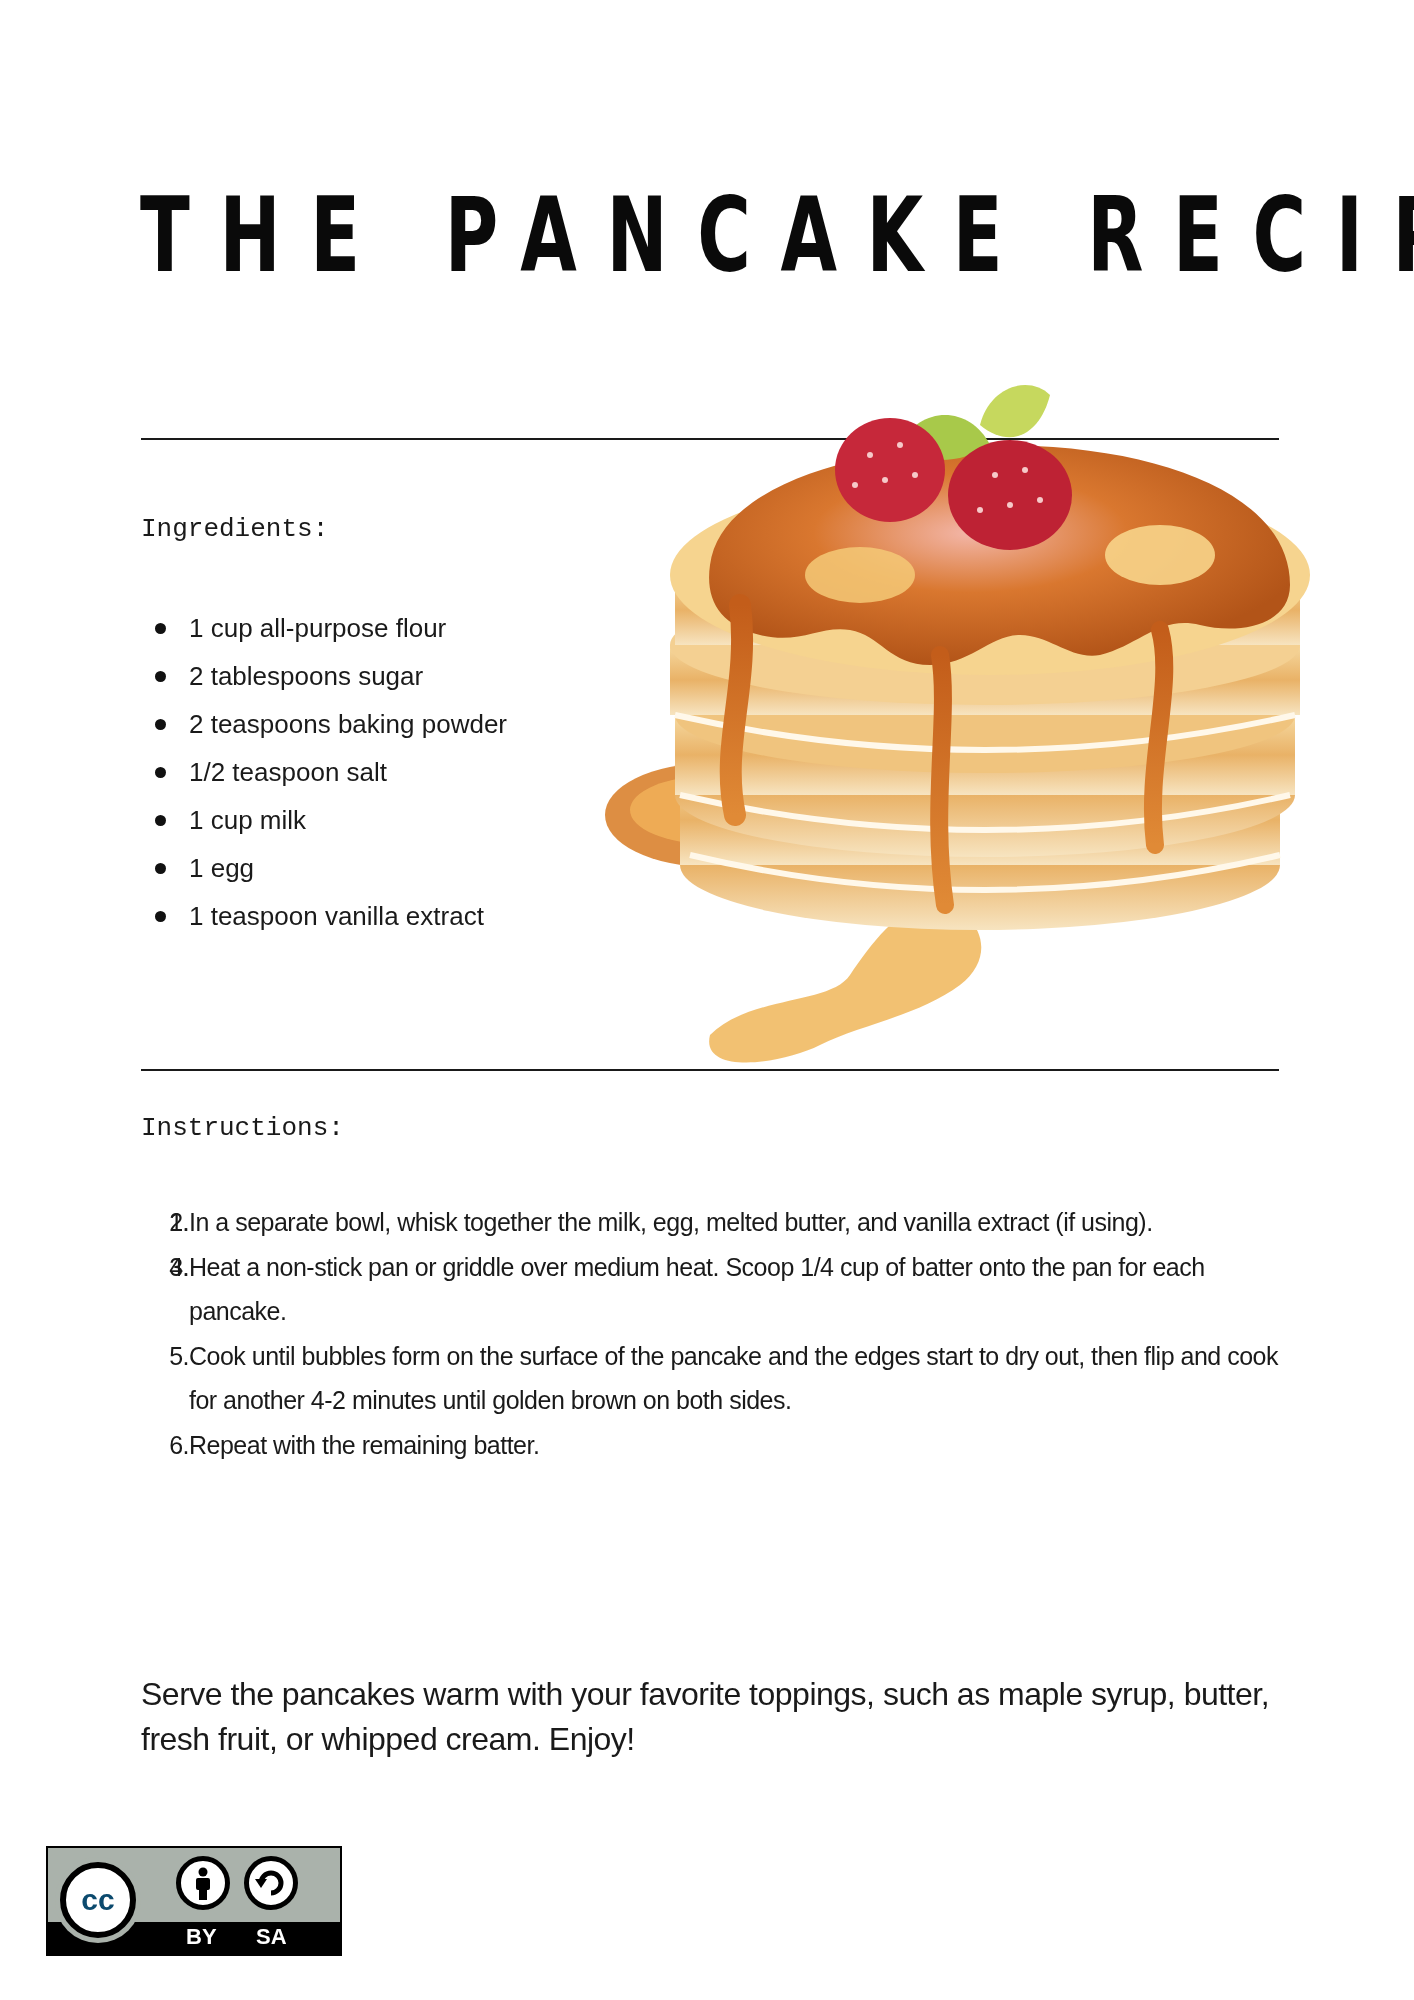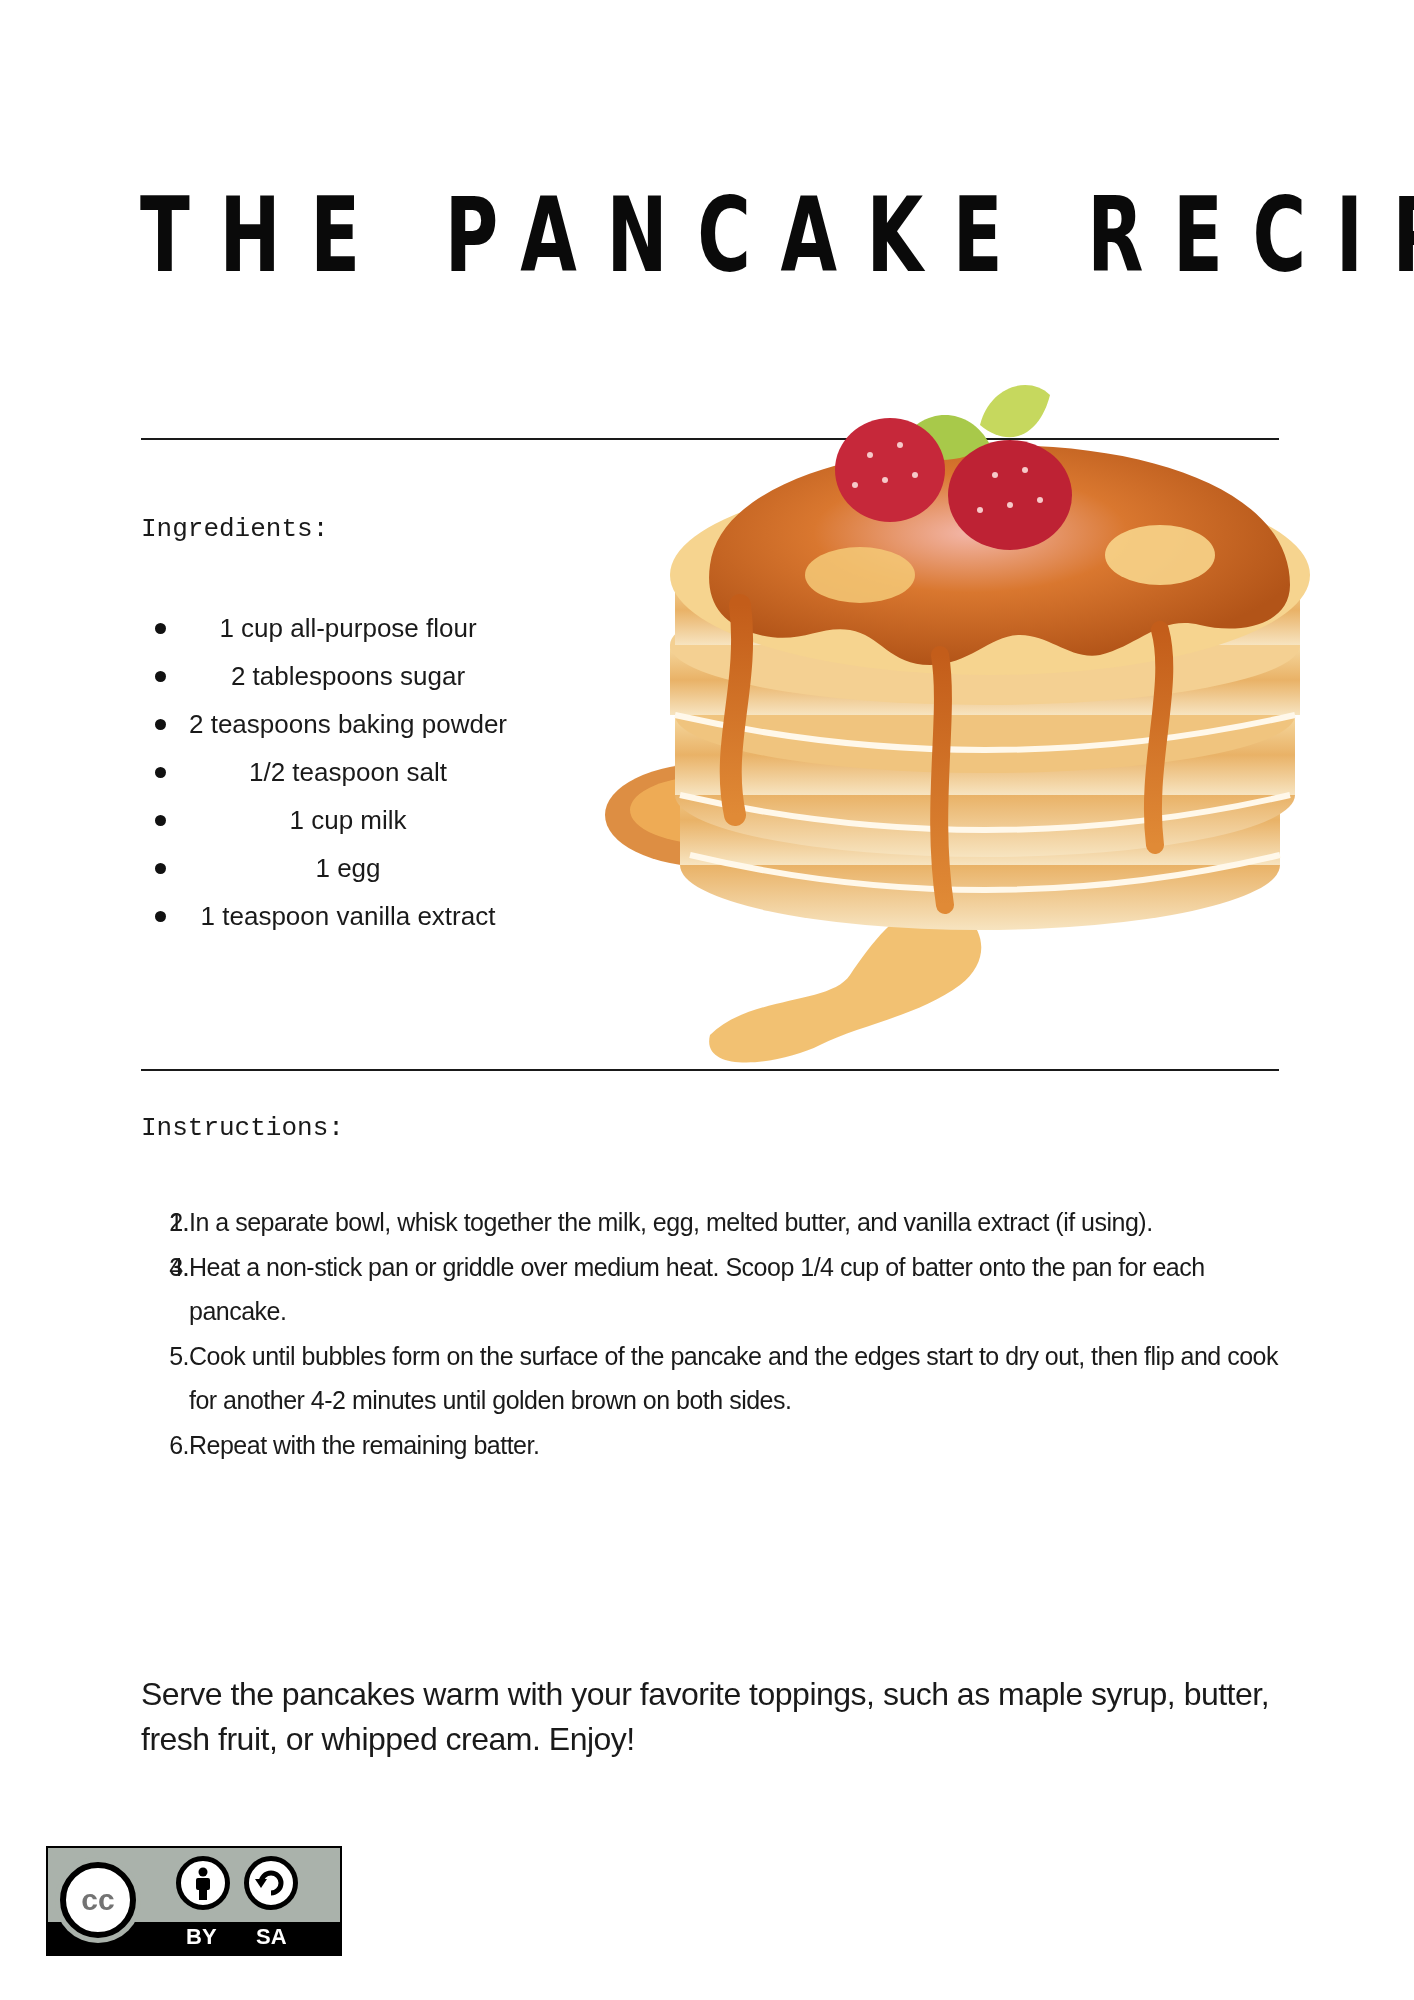--- a/index.html
+++ b/index.html
@@ -21,21 +21,21 @@
 
   .section-label {
     position: absolute; left: 141px;
     font-family: Liberation Mono, monospace; font-size: 26px; color: #1a1a1a;
   }
   .ingredients-label { top: 514px; }
   .instructions-label { top: 1113px; text-align: right; }
 
   .ingredients {
     position: absolute; left: 141px; top: 608px; margin: 0; padding: 0; list-style: none;
-    font-family: "Liberation Sans", sans-serif; font-size: 26px; color: #1a1a1a; text-align: center;
+    font-family: "Liberation Sans", sans-serif; font-size: 26px; color: #1a1a1a;
   }
   .ingredients li { height: 48px; line-height: 40px; position: relative; padding-left: 48px; white-space: nowrap; }
   .ingredients li .bullet {
     position: absolute; left: 14px; top: 15px; width: 11px; height: 11px; border-radius: 50%; background: #111;
   }
 
   .instructions {
     position: absolute; left: 141px; top: 1200px; width: 1150px; margin: 0; padding: 0; list-style: none;
     font-family: "Liberation Sans", sans-serif; font-size: 25px; color: #1a1a1a;
     letter-spacing: -0.5px;
@@ -53,21 +53,21 @@
 
   .cc-badge {
     position: absolute; left: 46px; top: 1846px; width: 296px; height: 110px;
     background: #aab2ab; border: 2px solid #000; box-sizing: border-box; overflow: hidden;
   }
   .cc-badge .strip { position: absolute; left: 0; right: 0; bottom: 0; height: 32px; background: #000; }
   .cc-badge .cc-circle {
     position: absolute; left: 12px; top: 14px; width: 76px; height: 76px; border-radius: 50%;
     background: #fff; border: 6px solid #000; box-sizing: border-box;
     display: flex; align-items: center; justify-content: center;
-    font-family: "Liberation Sans", sans-serif; font-weight: bold; font-size: 30px; color: #737373;
+    font-family: "Liberation Sans", sans-serif; font-weight: bold; font-size: 30px; color: #0c4a6e;
     box-shadow: 0 0 0 5px #aab2ab;
   }
   .cc-badge .icon-circle {
     position: absolute; top: 8px; width: 54px; height: 54px; border-radius: 50%;
     background: #fff; border: 5px solid #000; box-sizing: border-box;
   }
   .cc-badge .by-circle { left: 128px; }
   .cc-badge .sa-circle { left: 196px; }
   .cc-badge .strip-label {
     position: absolute; bottom: 4px; font-family: "Liberation Sans", sans-serif; font-weight: bold;

